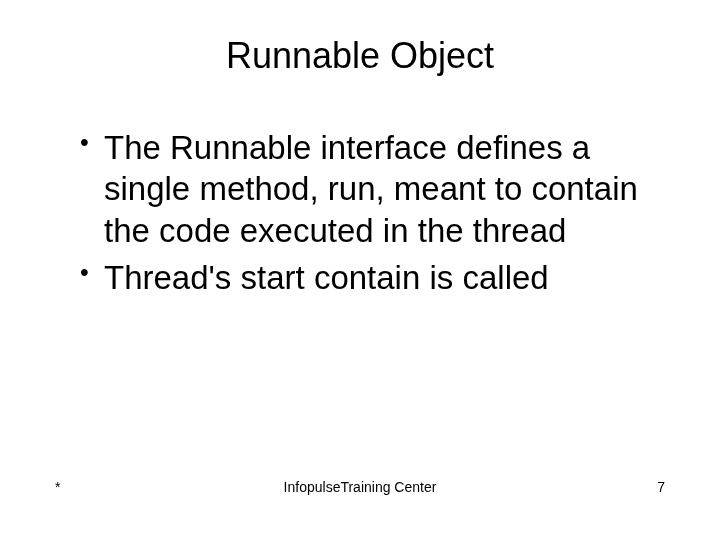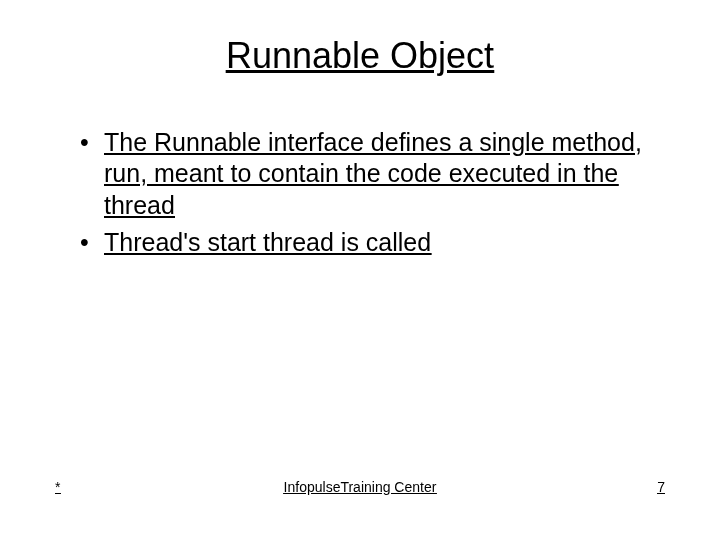--- a/index.html
+++ b/index.html
@@ -1,19 +1,18 @@
 <!DOCTYPE html>
 <html><head>
   <meta charset="utf-8">
   <style>
     * {
       margin: 0;
       padding: 0;
       box-sizing: border-box;
-      text-decoration: underline;
     }
     body {
       width: 720px;
       height: 540px;
       background: white;
       font-family: Arial, Helvetica, sans-serif;
       color: #000;
       position: relative;
       overflow: hidden;
     }
@@ -32,21 +31,21 @@
       margin-top: 5px;
     }
     .content {
       flex: 1;
     }
     .bullet-list {
       list-style: none;
       padding-left: 30px;
     }
     .bullet-item {
-      font-size: 25px;
+      font-size: 33px;
       line-height: 1.25;
       margin-bottom: 6px;
       position: relative;
       padding-left: 24px;
     }
     .bullet-item::before {
       content: "•";
       position: absolute;
       left: 0;
       top: 0;
@@ -74,21 +73,21 @@
     }
   </style>
 </head>
 <body>
 
 <div class="slide">
   <h1 class="title">Runnable Object</h1>
   <div class="content">
     <ul class="bullet-list">
       <li class="bullet-item">The Runnable interface defines a single method, run, meant to contain the code executed in the thread</li>
-      <li class="bullet-item">Thread's start thread is called</li>
+      <li class="bullet-item">Thread's start contain is called</li>
     </ul>
   </div>
   <div class="footer">
     <div class="footer-left">*</div>
     <div class="footer-center">InfopulseTraining Center</div>
     <div class="footer-right">7</div>
   </div>
 </div>
 
 </body></html>

